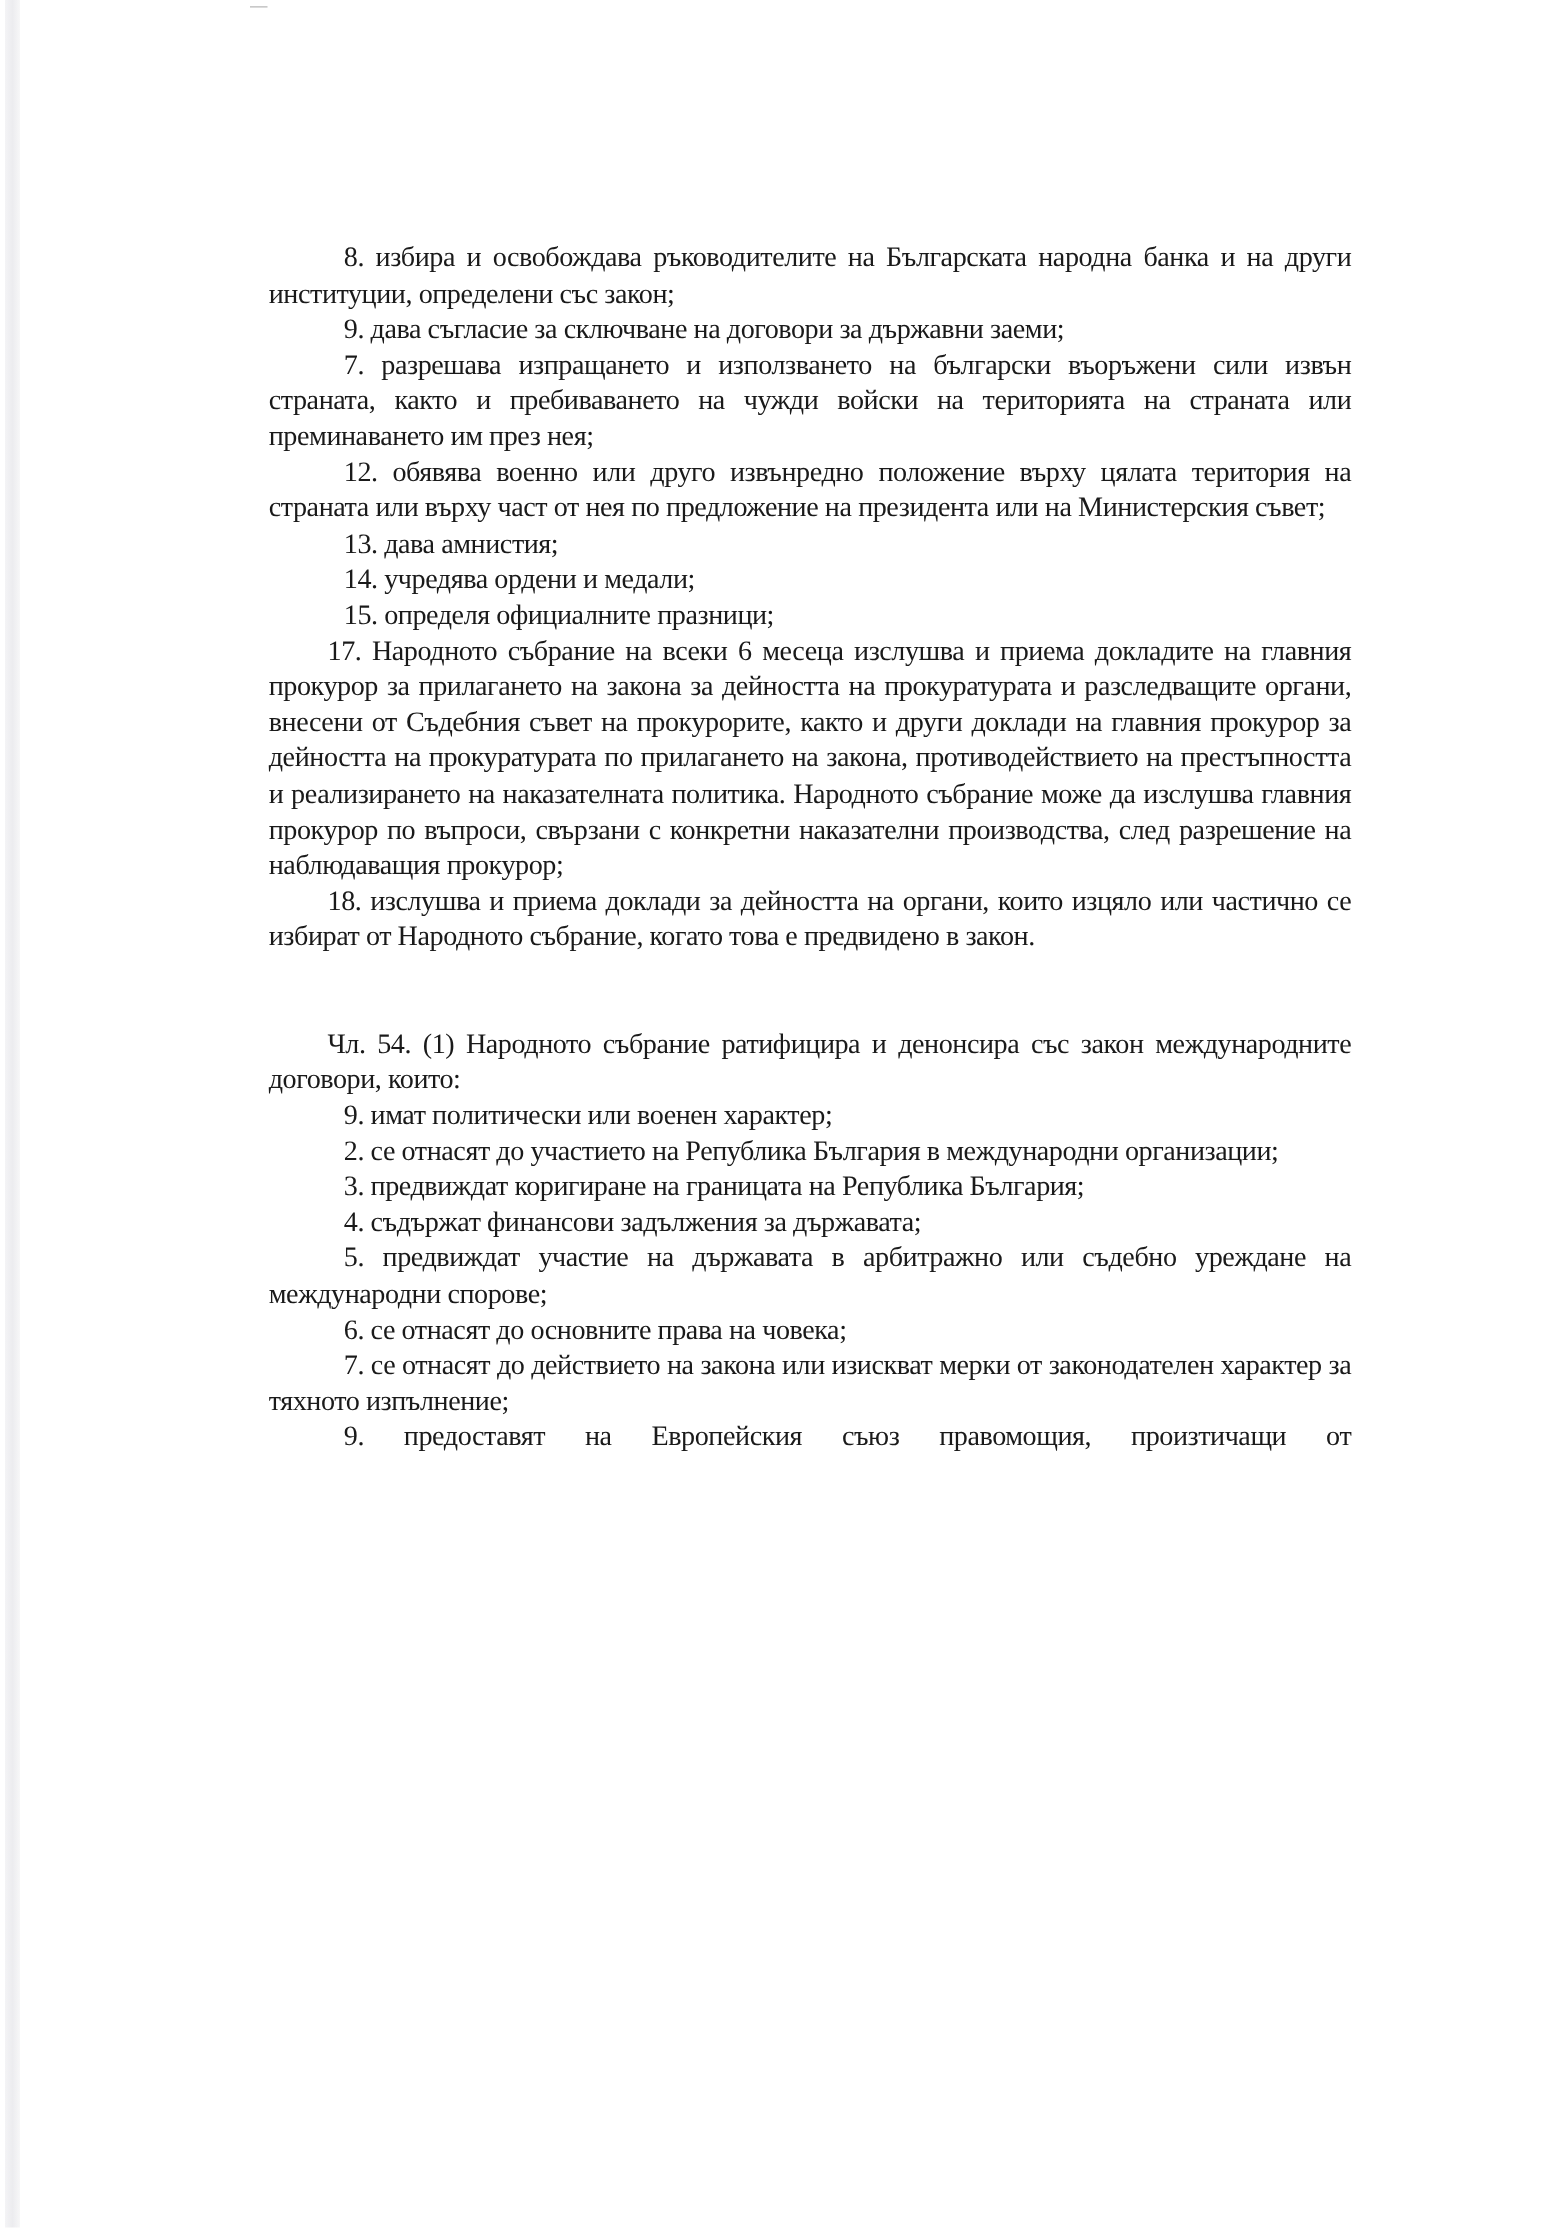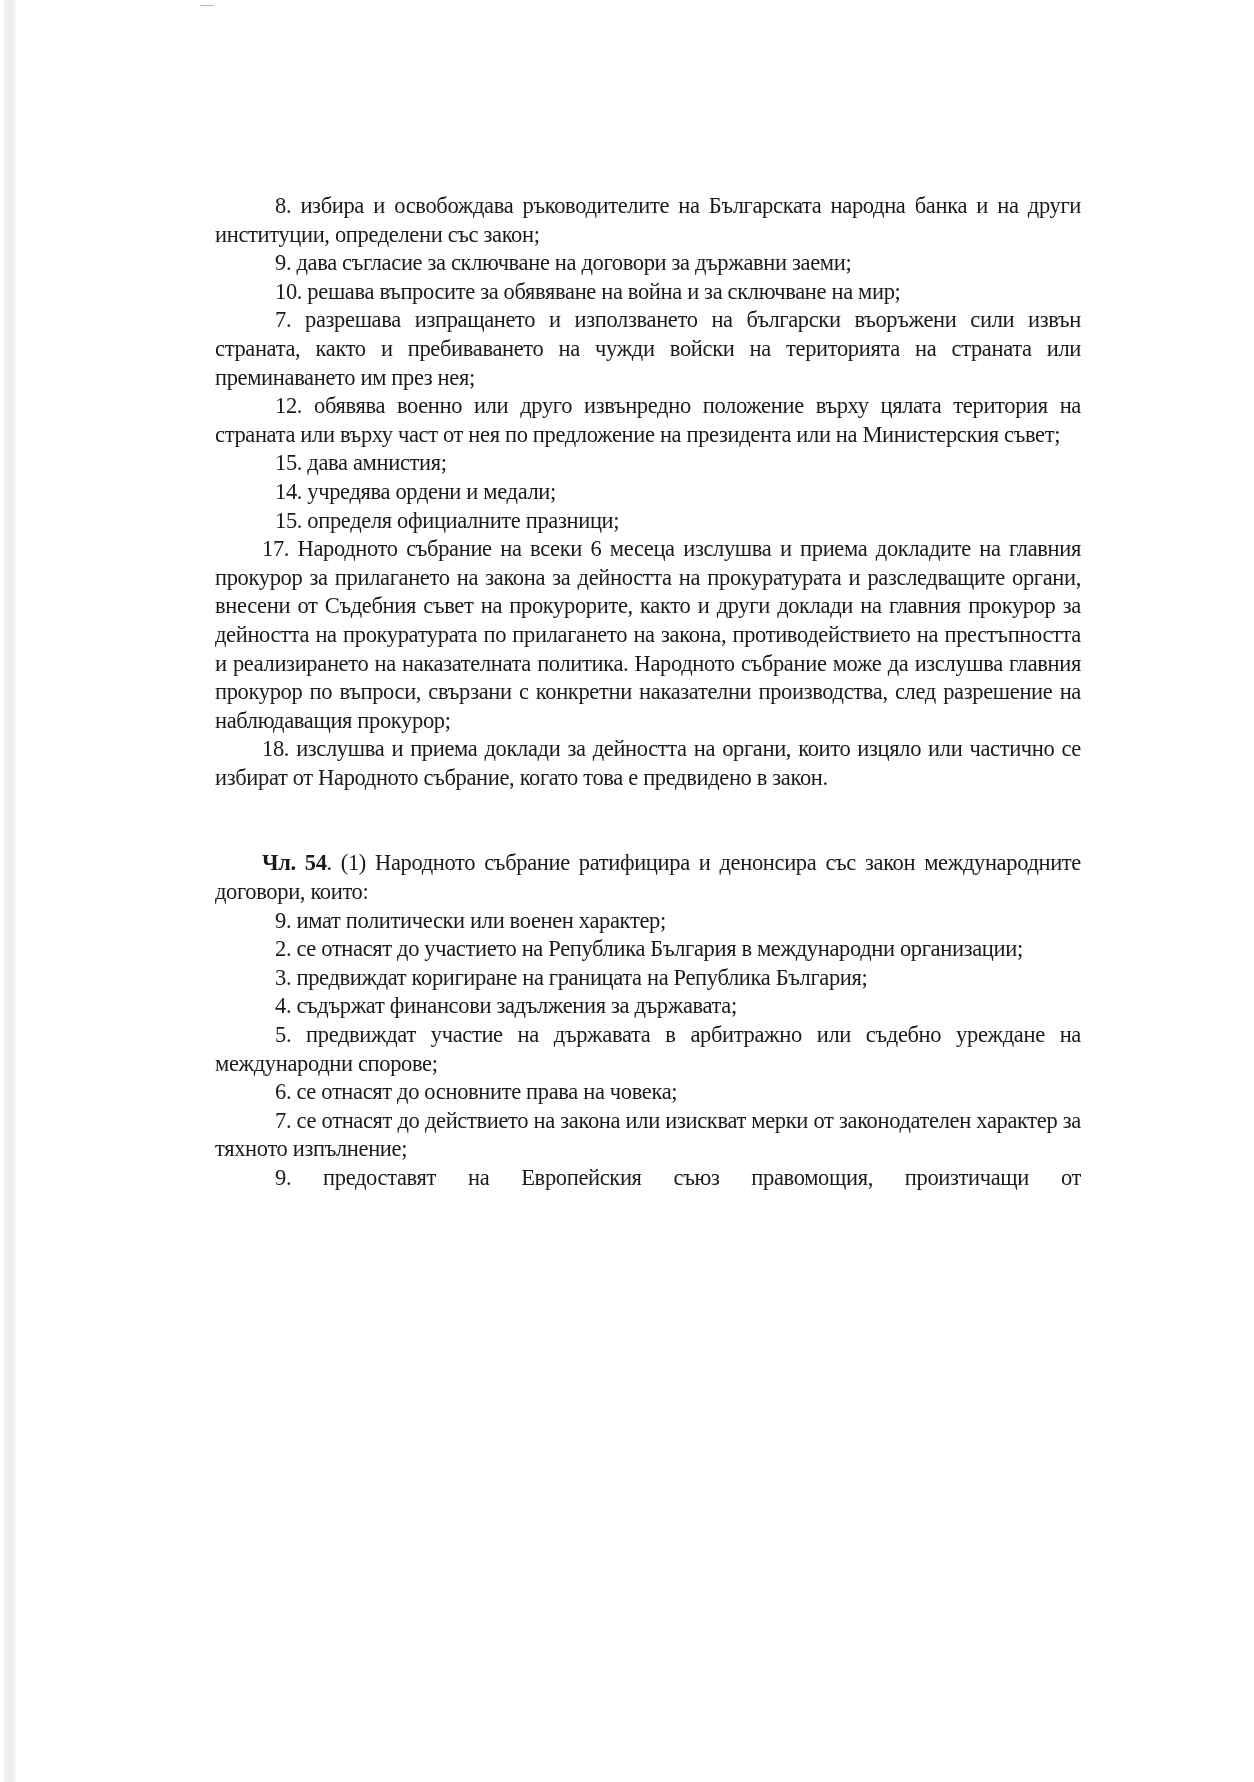--- a/index.html
+++ b/index.html
@@ -13,35 +13,34 @@
   }
   .scan-mark-top { position: absolute; left: 200px; top: 5px; width: 14px; height: 1px; background: #b8b8b8; }
   .page {
     position: absolute; left: 215px; top: 192px; width: 866px;
     font-size: 22.5px; line-height: 28.6px;
     text-align: justify; letter-spacing: -0.35px;
   }
   .page p { margin: 0; text-indent: 60px; transform-origin: left; }
   .page p.ind17 { text-indent: 47px; }
   .page p.article { margin-top: 57px; text-indent: 47px; }
-  .art-num { font-weight: bold; margin-top: 16px; }
+  .art-num { font-weight: normal; margin-top: 16px; }
 </style>
 </head>
 <body>
 
 <div class="scan-edge-left"></div>
 <div class="scan-mark-top"></div>
 
 <div class="page">
   <p>8. избира и освобождава ръководителите на Българската народна банка и на други институции, определени със закон;</p>
   <p>9. дава съгласие за сключване на договори за държавни заеми;</p>
-  <p>10. решава въпросите за обявяване на война и за сключване на мир;</p>
   <p>7. разрешава изпращането и използването на български въоръжени сили извън страната, както и пребиваването на чужди войски на територията на страната или преминаването им през нея;</p>
   <p>12. обявява военно или друго извънредно положение върху цялата територия на страната или върху част от нея по предложение на президента или на Министерския съвет;</p>
-  <p>15. дава амнистия;</p>
+  <p>13. дава амнистия;</p>
   <p>14. учредява ордени и медали;</p>
   <p>15. определя официалните празници;</p>
   <p class="ind17">17. Народното събрание на всеки 6 месеца изслушва и приема докладите на главния прокурор за прилагането на закона за дейността на прокуратурата и разследващите органи, внесени от Съдебния съвет на прокурорите, както и други доклади на главния прокурор за дейността на прокуратурата по прилагането на закона, противодействието на престъпността и реализирането на наказателната политика. Народното събрание може да изслушва главния прокурор по въпроси, свързани с конкретни наказателни производства, след разрешение на наблюдаващия прокурор;</p>
   <p class="ind17">18. изслушва и приема доклади за дейността на органи, които изцяло или частично се избират от Народното събрание, когато това е предвидено в закон.</p>
 
   <p class="article"><span class="art-num">Чл. 54</span><span>.</span><span> (1) Народното събрание ратифицира и денонсира със закон международните договори, които:</span></p>
 
   <p>9. имат политически или военен характер;</p>
   <p>2. се отнасят до участието на Република България в международни организации;</p>
   <p>3. предвиждат коригиране на границата на Република България;</p>

